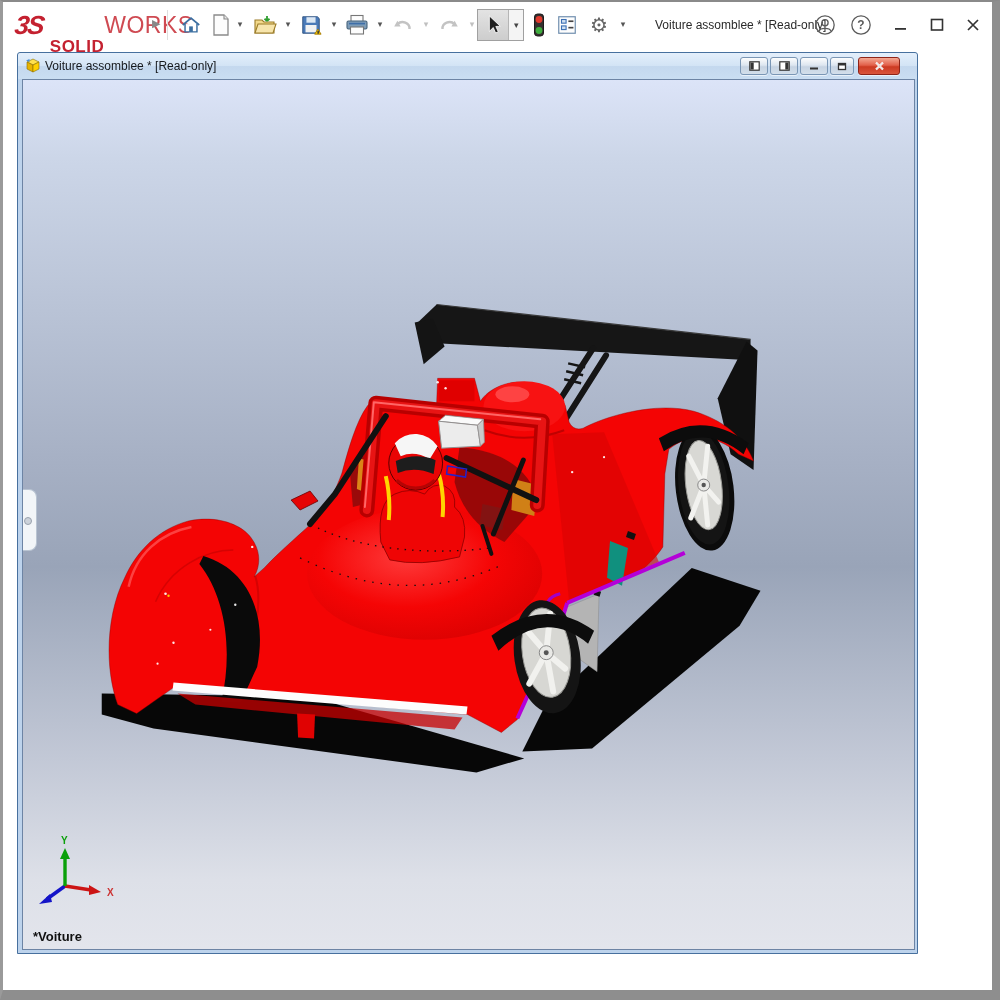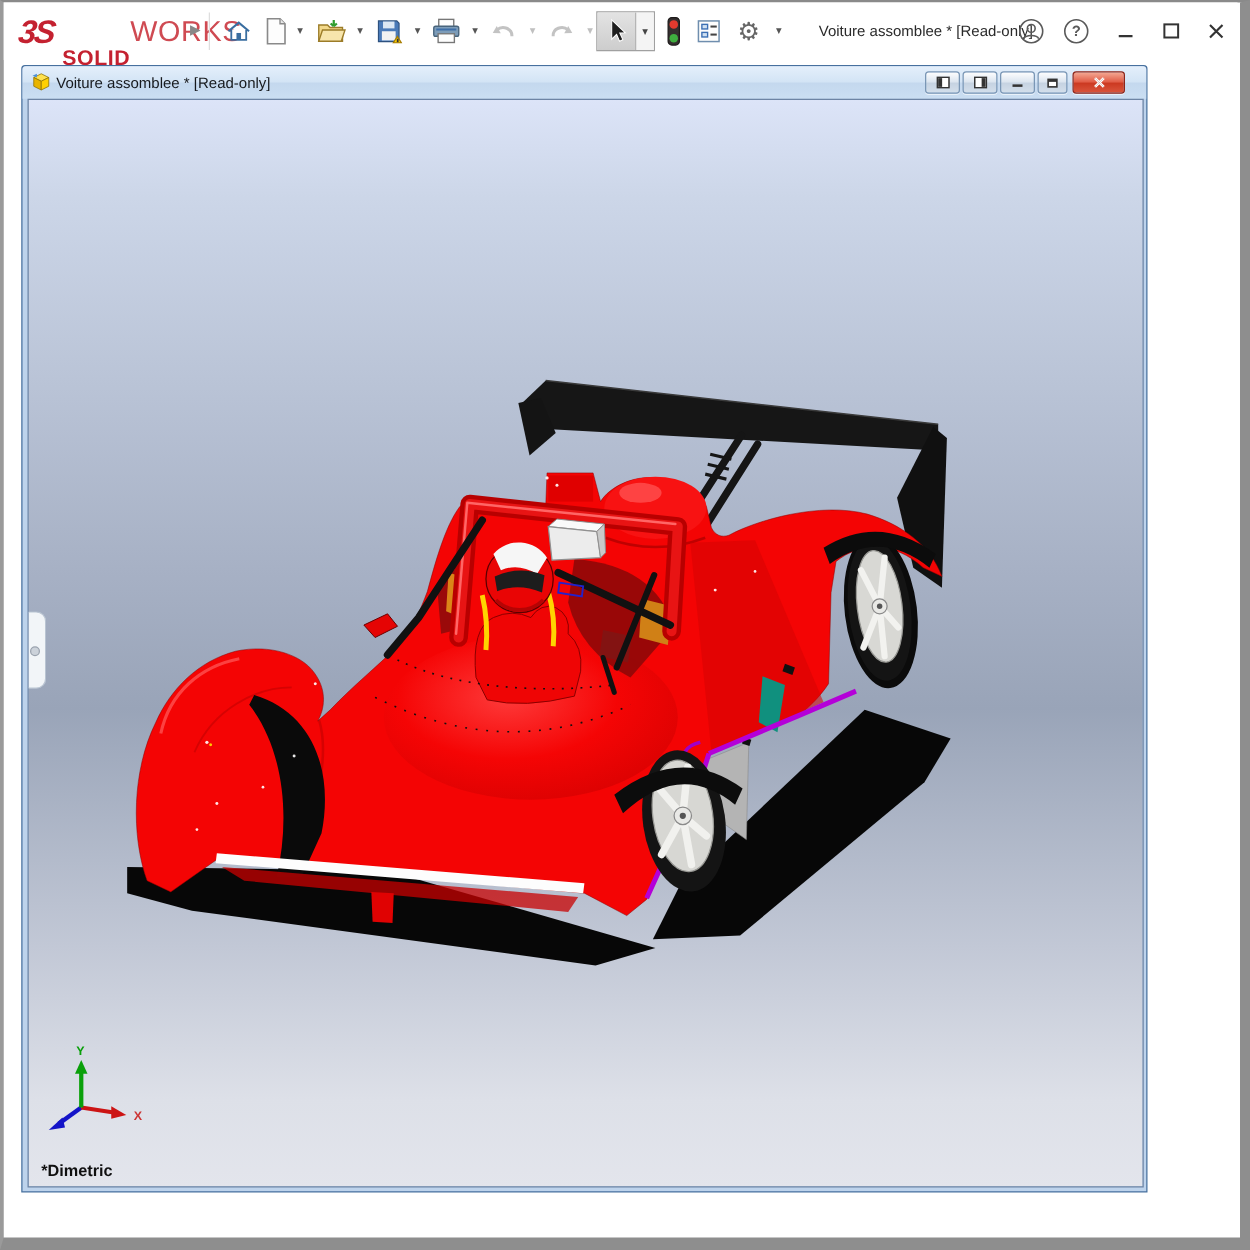--- a/index.html
+++ b/index.html
@@ -416,16 +416,16 @@
           <polygon points="70,60 58,53 58,63" fill="#cc1414"></polygon>
           <text x="76" y="64" font-size="10" font-weight="bold" fill="#cc3333" font-family="Liberation Sans, sans-serif">X</text>
         </g>
         <g>
           <line x1="34" y1="54" x2="34" y2="26" stroke="#0aa00a" stroke-width="3.4"></line>
           <polygon points="34,16 29,27 39,27" fill="#0aa00a"></polygon>
           <text x="30" y="12" font-size="10" font-weight="bold" fill="#0aa00a" font-family="Liberation Sans, sans-serif">Y</text>
         </g>
       </svg>
 
-      <div class="orient-label">*Dimetric</div>
+      <div class="orient-label">*Voiture</div>
     </div>
   </div>
 </div>
 
 </body></html>

